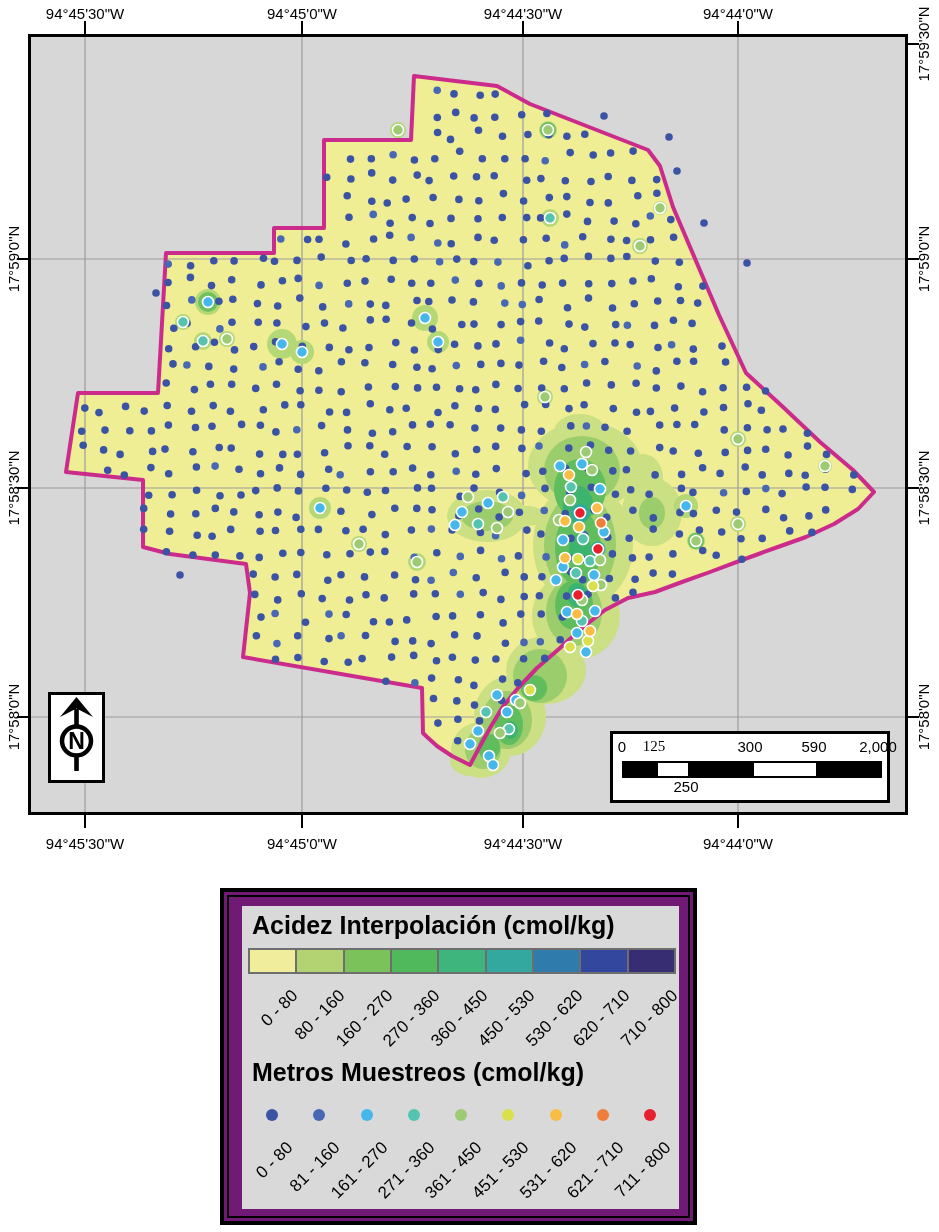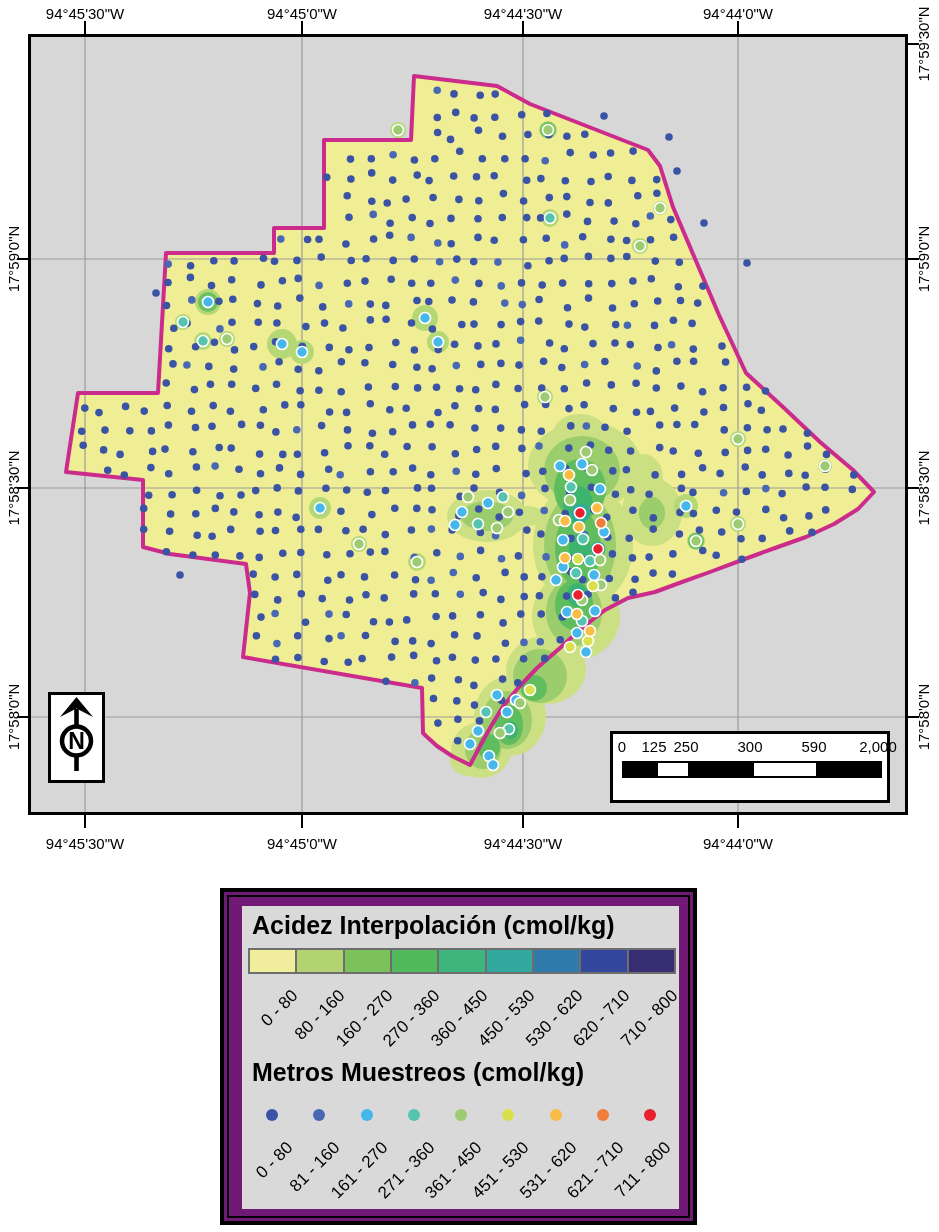--- a/index.html
+++ b/index.html
@@ -904,22 +904,22 @@
       <rect x="23.2" y="14" width="4.6" height="62" fill="#000"></rect>
       <path d="M25.5 2 L42 22 L25.5 13.5 L9 22 Z" fill="#000"></path>
       <circle cx="25.5" cy="46" r="14.5" fill="#fff" stroke="#000" stroke-width="4.5"></circle>
       <text x="25.5" y="54" text-anchor="middle" font-size="23" font-weight="bold" font-family="Liberation Sans, sans-serif">N</text>
     </svg>
   </div>
 
   <div class="scalebar">
     <div id="sb-nums">
         <div class="sb-num" style="left: 9px;">0</div>
-        <div class="sb-num" style="left: 41px;">125</div>
-        <div class="sb-num" style="left: 73px;">250</div>
+        <div class="sb-num" style="left: 41px; font-family: Liberation Serif, serif;">125</div>
+        <div class="sb-num" style="left: 73px; margin-top: 40px;">250</div>
         <div class="sb-num" style="left: 137px;">300</div>
         <div class="sb-num" style="left: 201px;">590</div>
         <div class="sb-num" style="left: 265px;">2,000</div>
       </div>
     <div class="sb-bar" id="sb-bar">
         <div class="sb-seg" style="width: 12.5%; background: rgb(0, 0, 0);"></div>
         <div class="sb-seg" style="width: 12.5%; background: rgb(255, 255, 255);"></div>
         <div class="sb-seg" style="width: 25%; background: rgb(0, 0, 0);"></div>
         <div class="sb-seg" style="width: 25%; background: rgb(255, 255, 255);"></div>
         <div class="sb-seg" style="width: 25%; background: rgb(0, 0, 0);"></div>

